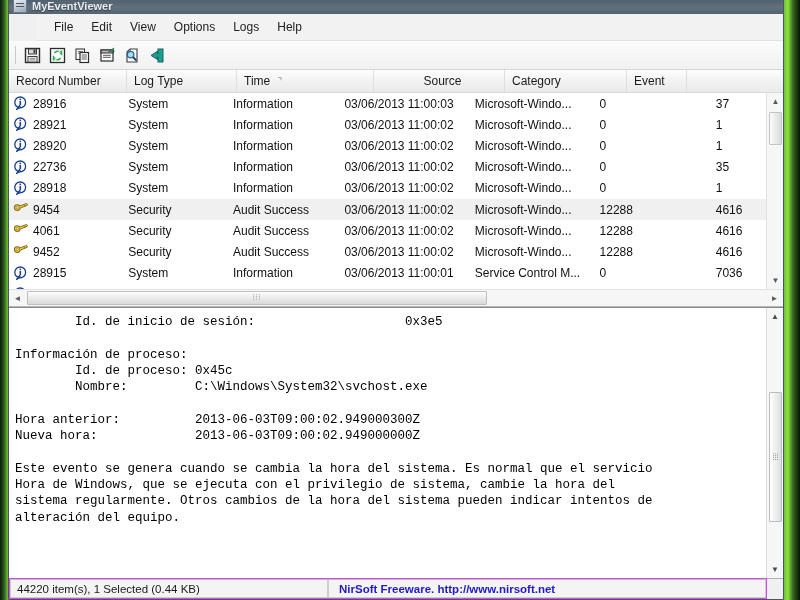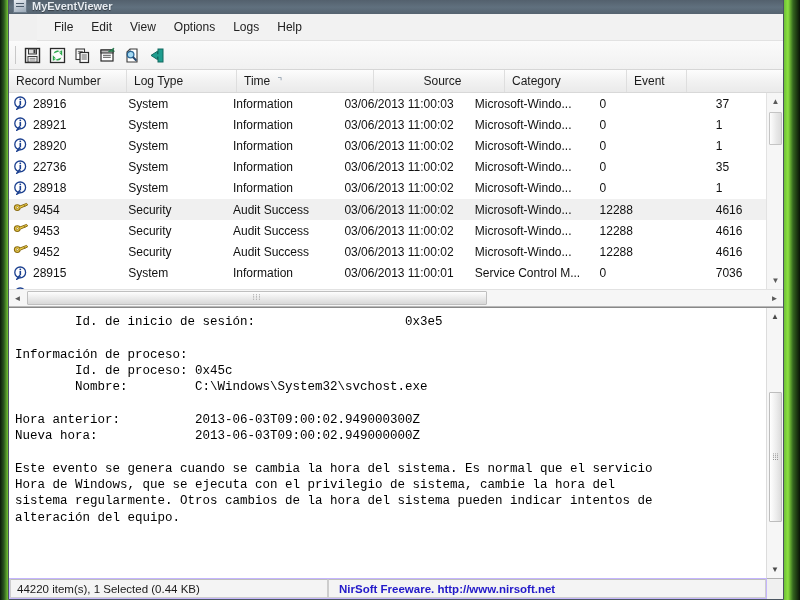--- a/index.html
+++ b/index.html
@@ -274,21 +274,21 @@
     display: flex; align-items: center; justify-content: center;
     color: #8e8e8e;
     font-size: 9px;
   }
 
   
   #statusbar {
     position: absolute;
     left: 0; right: 16px; bottom: 0;
     height: 21px;
-    background: #c4b5fd;
+    background: #d946ef;
     display: flex;
     align-items: center;
     font-size: 11.5px;
     box-sizing: border-box;
   }
   .status-panel {
     height: 19px;
     display: flex;
     align-items: center;
     padding: 0 6px;
@@ -522,21 +522,21 @@
             <div class="cell" style="width: 60px;">4616</div>
           </div>
           <div class="row">
             <div class="cell c0" style="width: 118px;">
               <span class="icon-slot"><svg width="16" height="15" viewBox="0 0 16 15">
                   <circle cx="4.3" cy="5.6" r="2.9" fill="#f2d34a" stroke="#8a6c14" stroke-width="1.1"></circle>
                   <circle cx="4.3" cy="5.6" r="1.05" fill="#ffffff" stroke="#8a6c14" stroke-width=".7"></circle>
                   <path d="M6.4 4.2 L13.6 1.4 L14.6 3 L7.6 6" fill="#f2d34a" stroke="#8a6c14" stroke-width="1"></path>
                   <path d="M11.2 3.2 L12 4.9" stroke="#8a6c14" stroke-width="1"></path>
                 </svg></span>
-              <span>9453</span>
+              <span>4061</span>
             </div>
             <div class="cell" style="width: 110px;">Security</div>
             <div class="cell" style="width: 117px;">Audit Success</div>
             <div class="cell" style="width: 137px;">03/06/2013 11:00:02</div>
             <div class="cell" style="width: 131px;">Microsoft-Windo...</div>
             <div class="cell" style="width: 122px;">12288</div>
             <div class="cell" style="width: 60px;">4616</div>
           </div>
           <div class="row">
             <div class="cell c0" style="width: 118px;">

